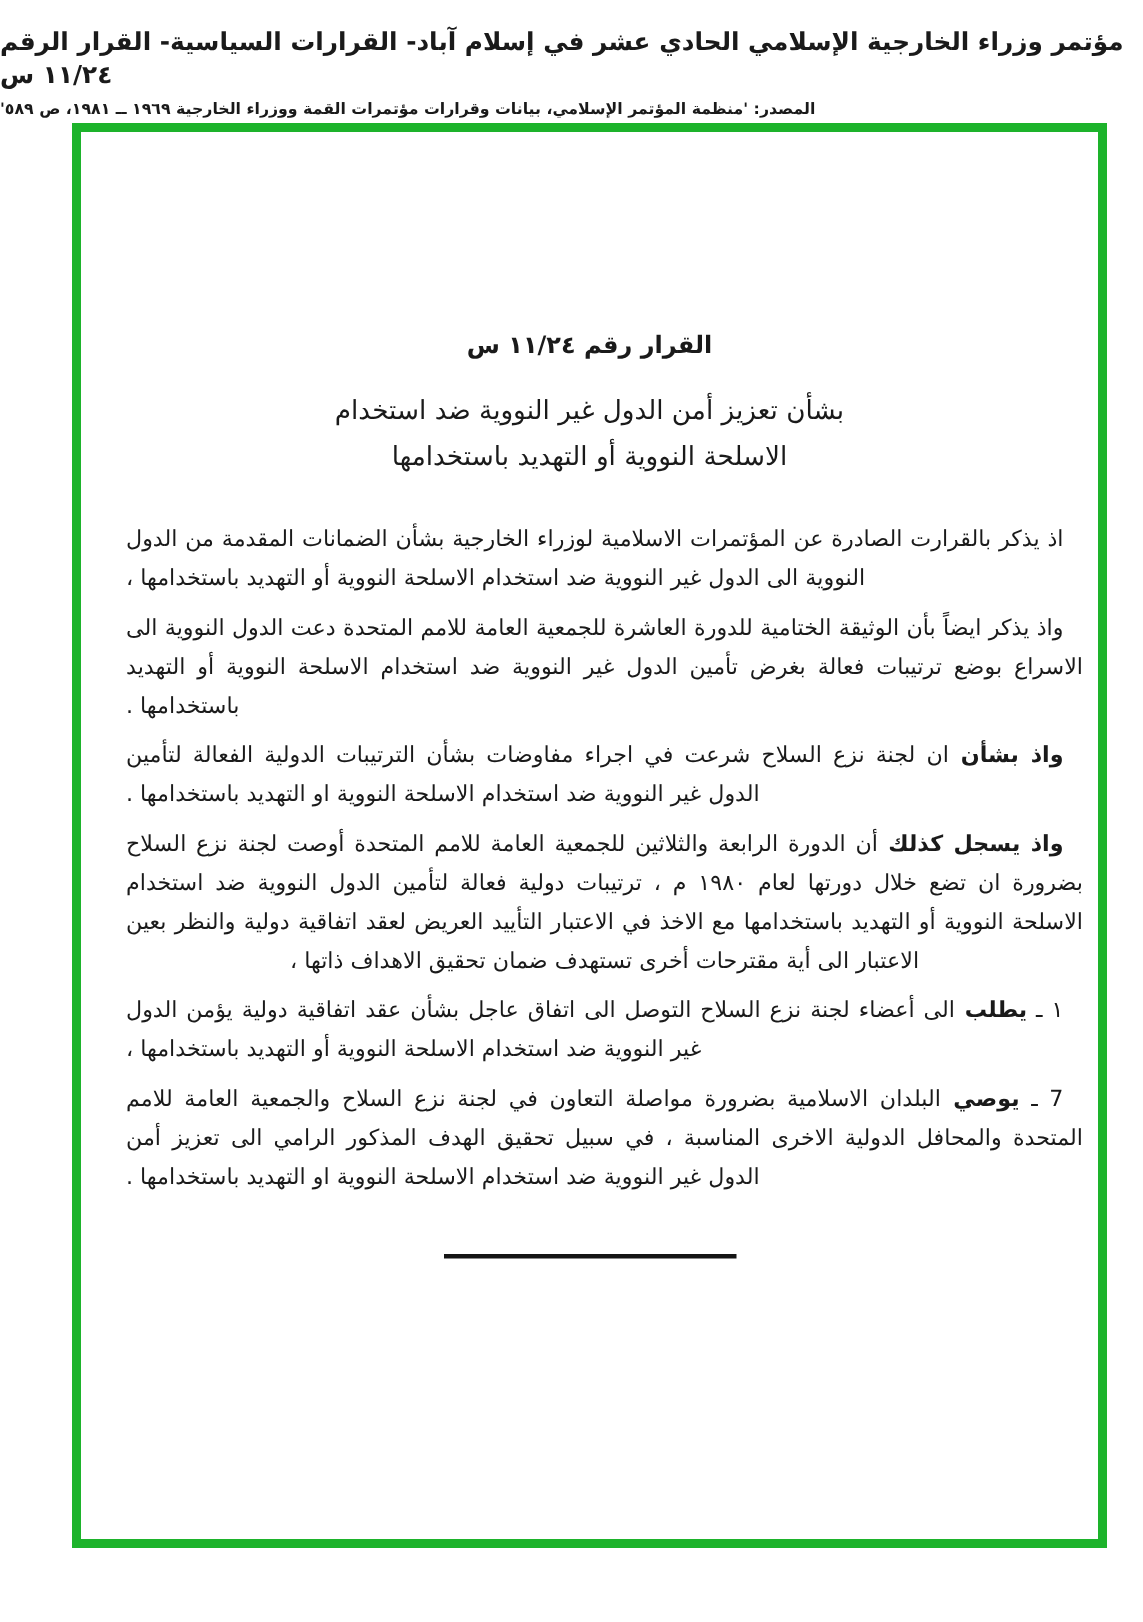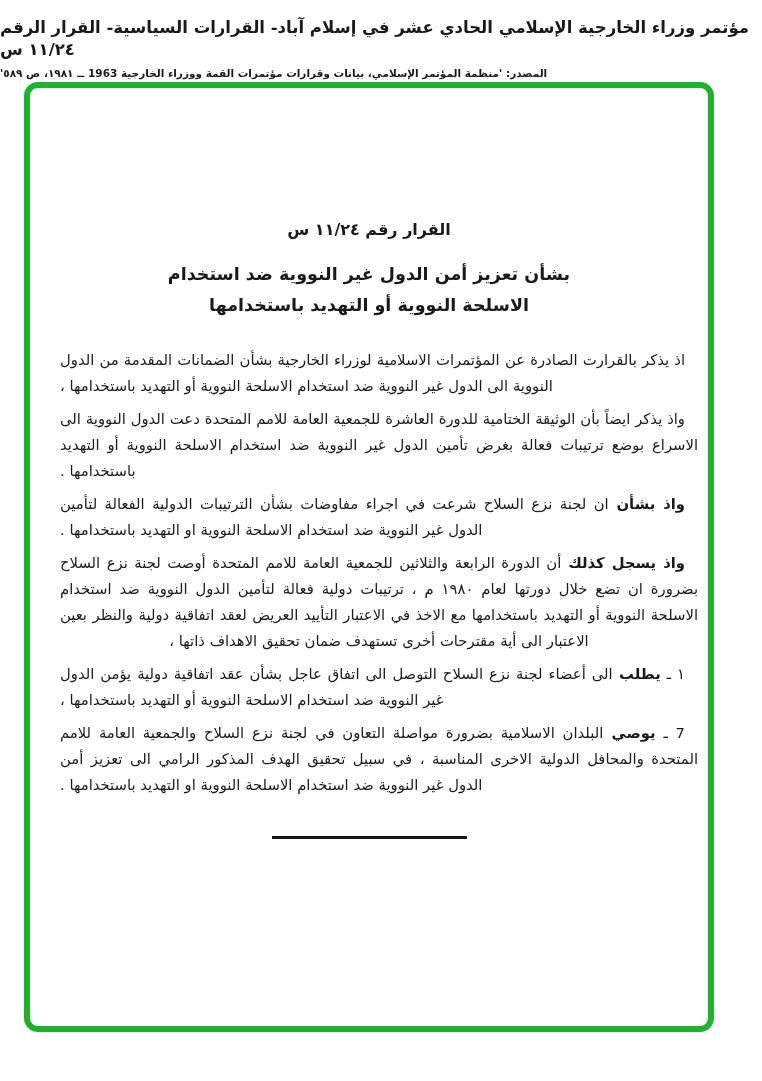--- a/index.html
+++ b/index.html
@@ -32,41 +32,41 @@
   }
   .header-source {
     margin-top: 5px;
     font-size: 10.5px;
     font-weight: bold;
     line-height: 14px;
   }
   
   .green-box {
     position: absolute;
-    left: 24px;
+    left: 48px;
     top: 82px;
     width: 690px;
     height: 950px;
     box-sizing: border-box;
     border: 6px solid #1db32b;
-    border-radius: 14px;
+    border-radius: 0;
     background: #ffffff;
   }
   
   .res-number {
     margin-top: 132px;
     text-align: center;
     font-size: 16px;
     font-weight: bold;
   }
   .doc-title {
     margin-top: 20px;
     text-align: center;
     font-size: 17.5px;
-    font-weight: bold;
+    font-weight: normal;
     line-height: 31px;
   }
   .body-text {
     margin: 26px 10px 0 30px;
     font-size: 14.8px;
     line-height: 26px;
   }
   .para {
     margin: 0 0 7px 0;
     text-align: justify;
@@ -86,21 +86,21 @@
     margin: 38px auto 0 auto;
   }
 </style>
 </head>
 <body>
 
 <div class="page">
 
   <div class="header">
     <div class="header-title">مؤتمر وزراء الخارجية الإسلامي الحادي عشر في إسلام آباد- القرارات السياسية- القرار الرقم ١١/٢٤ س</div>
-    <div class="header-source">المصدر: 'منظمة المؤتمر الإسلامي، بيانات وقرارات مؤتمرات القمة ووزراء الخارجية 1963 ــ ١٩٨١، ص ٥٨٩'</div>
+    <div class="header-source">المصدر: 'منظمة المؤتمر الإسلامي، بيانات وقرارات مؤتمرات القمة ووزراء الخارجية ١٩٦٩ ــ ١٩٨١، ص ٥٨٩'</div>
   </div>
 
   <div class="green-box">
 
     <div class="res-number">القرار رقم ١١/٢٤ س</div>
 
     <div class="doc-title">
       <div>بشأن تعزيز أمن الدول غير النووية ضد استخدام</div>
       <div>الاسلحة النووية أو التهديد باستخدامها</div>
     </div>

